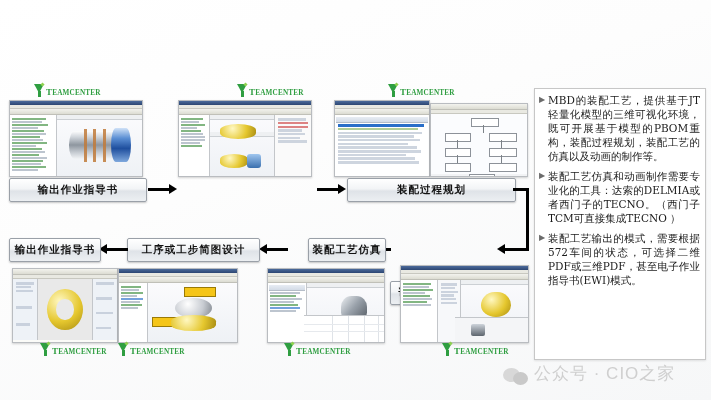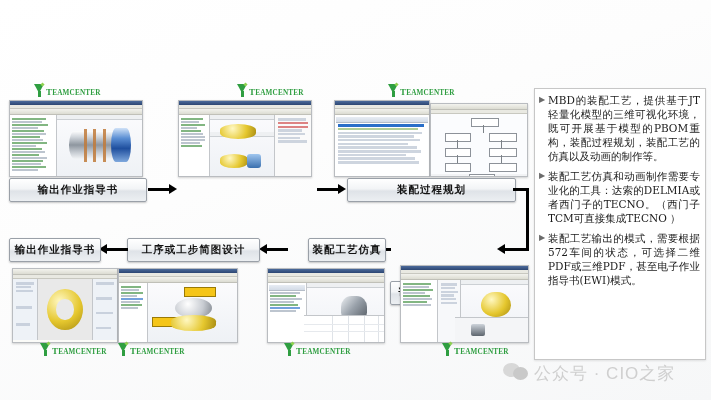--- a/index.html
+++ b/index.html
@@ -123,21 +123,21 @@
   .note{
     display:flex;gap:2px;margin-bottom:6px;
   }
   .bullet{color:#6b6b6b;font-size:8px;line-height:14px;flex:0 0 7px;}
   .note p{
     margin:0;font-family:"DejaVu Serif","Liberation Serif",serif;
     font-size:10.5px;line-height:14px;color:#1a1a1a;text-align:justify;
   }
   
   #watermark{
-    position:absolute;left:503px;top:362px;display:flex;align-items:flex-start;gap:5px;
+    position:absolute;left:503px;top:362px;display:flex;align-items:flex-end;gap:5px;
   }
   .wechat{position:relative;width:26px;height:18px;}
   .wechat .b1{position:absolute;left:0;top:1px;width:17px;height:14px;border-radius:50%;background:#d8d8d8;}
   .wechat .b2{position:absolute;left:10px;top:5px;width:15px;height:13px;border-radius:50%;background:#c9c9c9;}
   #wm-text{font-size:17px;color:#cfcfcf;letter-spacing:1px;white-space:nowrap;}
 </style>
 </head>
 <body>
 
 <div id="slide">

